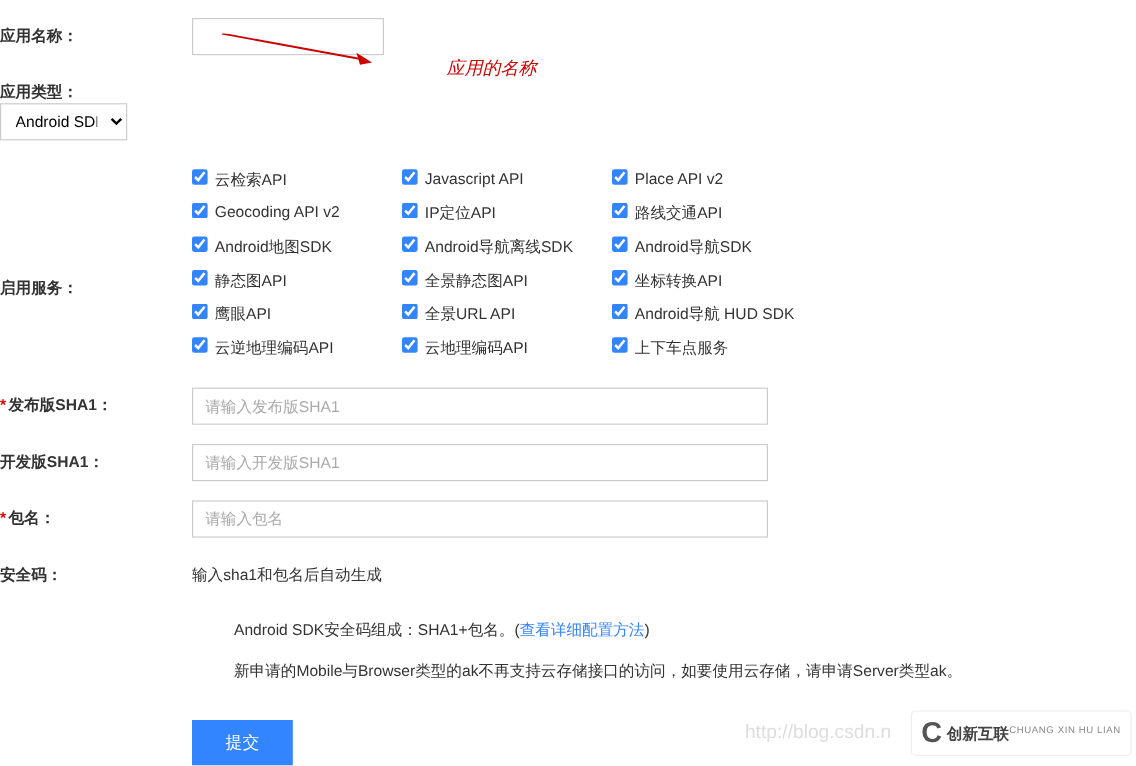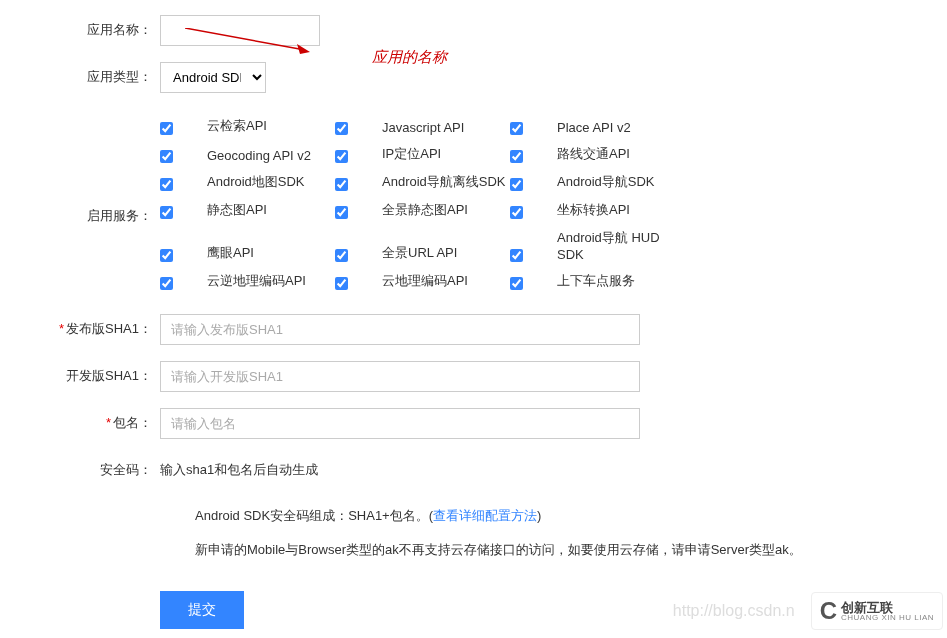--- a/index.html
+++ b/index.html
@@ -13,24 +13,25 @@
       position: relative;
       padding-top: 15px;
     }
     .form-row {
       display: flex;
       align-items: flex-start;
       margin-bottom: 16px;
     }
     .form-label {
       width: 160px;
-      text-align: right;
+      text-align: left;
       padding-right: 8px;
       padding-top: 6px;
       color: #333;
+      font-weight: bold;
     }
     .form-label .required {
       color: #e40000;
       margin-right: 2px;
     }
     .form-content {
       flex: 1;
     }
     input[type="text"] {
       border: 1px solid #ccc;
@@ -53,22 +54,21 @@
       background: #fff;
     }
     .checkbox-grid {
       display: grid;
       grid-template-columns: 175px 175px 175px;
       row-gap: 10px;
       column-gap: 0;
     }
     .checkbox-item {
       display: flex;
-      align-items: flex-end;
-      gap: 28px;
+      align-items: flex-start;
     }
     .checkbox-item input[type="checkbox"] {
       margin-right: 6px;
       width: 13px;
       height: 13px;
       accent-color: #3385ff;
     }
     .checkbox-item label {
       color: #333;
       font-size: 13px;
@@ -134,21 +134,21 @@
     }
     .logo-c {
       font-size: 24px;
       font-weight: bold;
       color: #555;
       font-family: Arial, sans-serif;
       margin-right: 4px;
     }
     .logo-text {
       display: flex;
-      flex-direction: column;
+      flex-direction: row;
       line-height: 1;
       justify-content: flex-end;
     }
     .logo-cn {
       font-size: 13px;
       color: #444;
       font-weight: bold;
     }
     .logo-en {
       font-size: 8px;
@@ -168,21 +168,21 @@
 </svg>
 <div class="annotation">应用的名称</div>
 
 <div class="form-row">
   <div class="form-label">应用名称：</div>
   <div class="form-content">
     <input type="text" class="short" style="">
   </div>
 </div>
 
-<div class="form-row" style="margin-bottom: 24px;">
+<div class="form-row" style="margin-bottom: 24px; flex-direction: column;">
   <div class="form-label">应用类型：</div>
   <div class="form-content">
     <select>
       <option>Android SDK</option>
     </select>
   </div>
 </div>
 
 <div class="form-row" style="margin-bottom: 24px;">
   <div class="form-label services-label">启用服务：</div>

